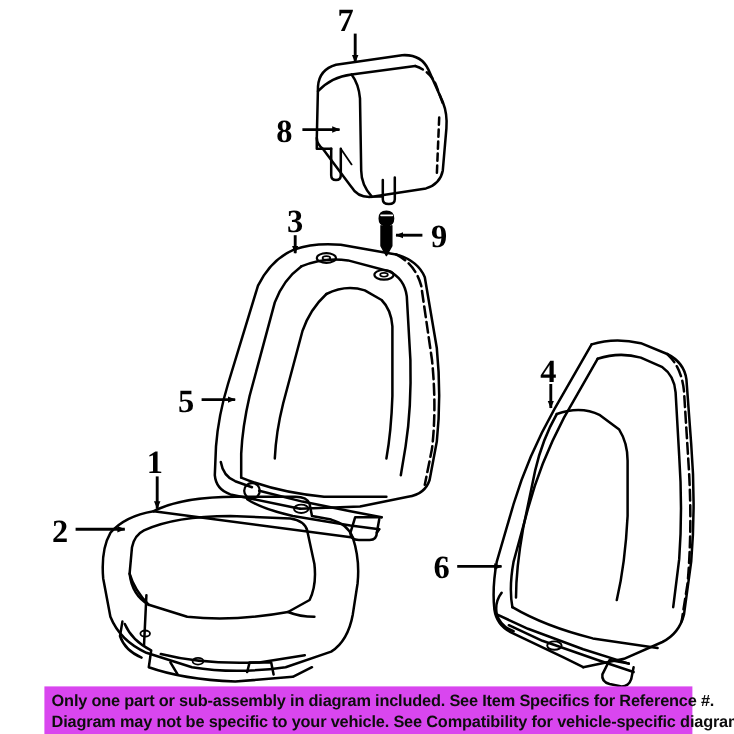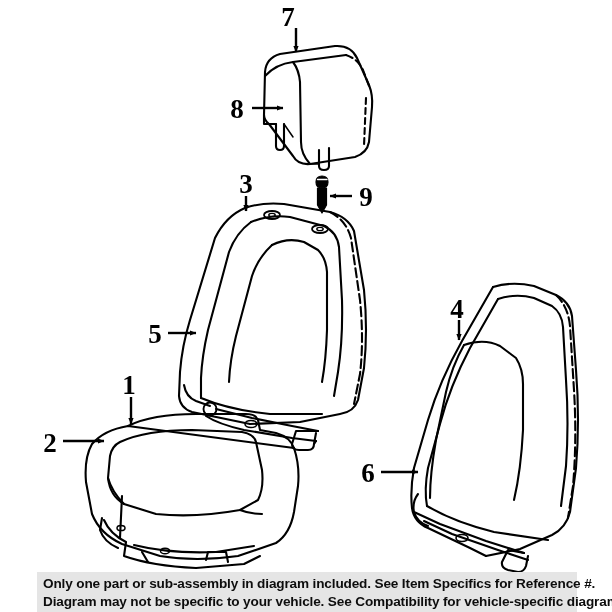--- a/index.html
+++ b/index.html
@@ -29,21 +29,21 @@
     font-weight: bold;
     font-size: 27px;
     fill: #000000;
   }
   #disclaimer-banner {
     position: absolute;
     left: 37px;
     top: 572px;
     width: 540px;
     height: 40px;
-    background: #e5e5e5;
+    background: #d946ef;
     box-sizing: border-box;
     padding: 2px 6px 0 6px;
     display: flex;
     flex-direction: column;
     justify-content: center;
   }
   .banner-line {
     font-family: "Liberation Sans", sans-serif;
     font-weight: bold;
     font-size: 13.6px;

